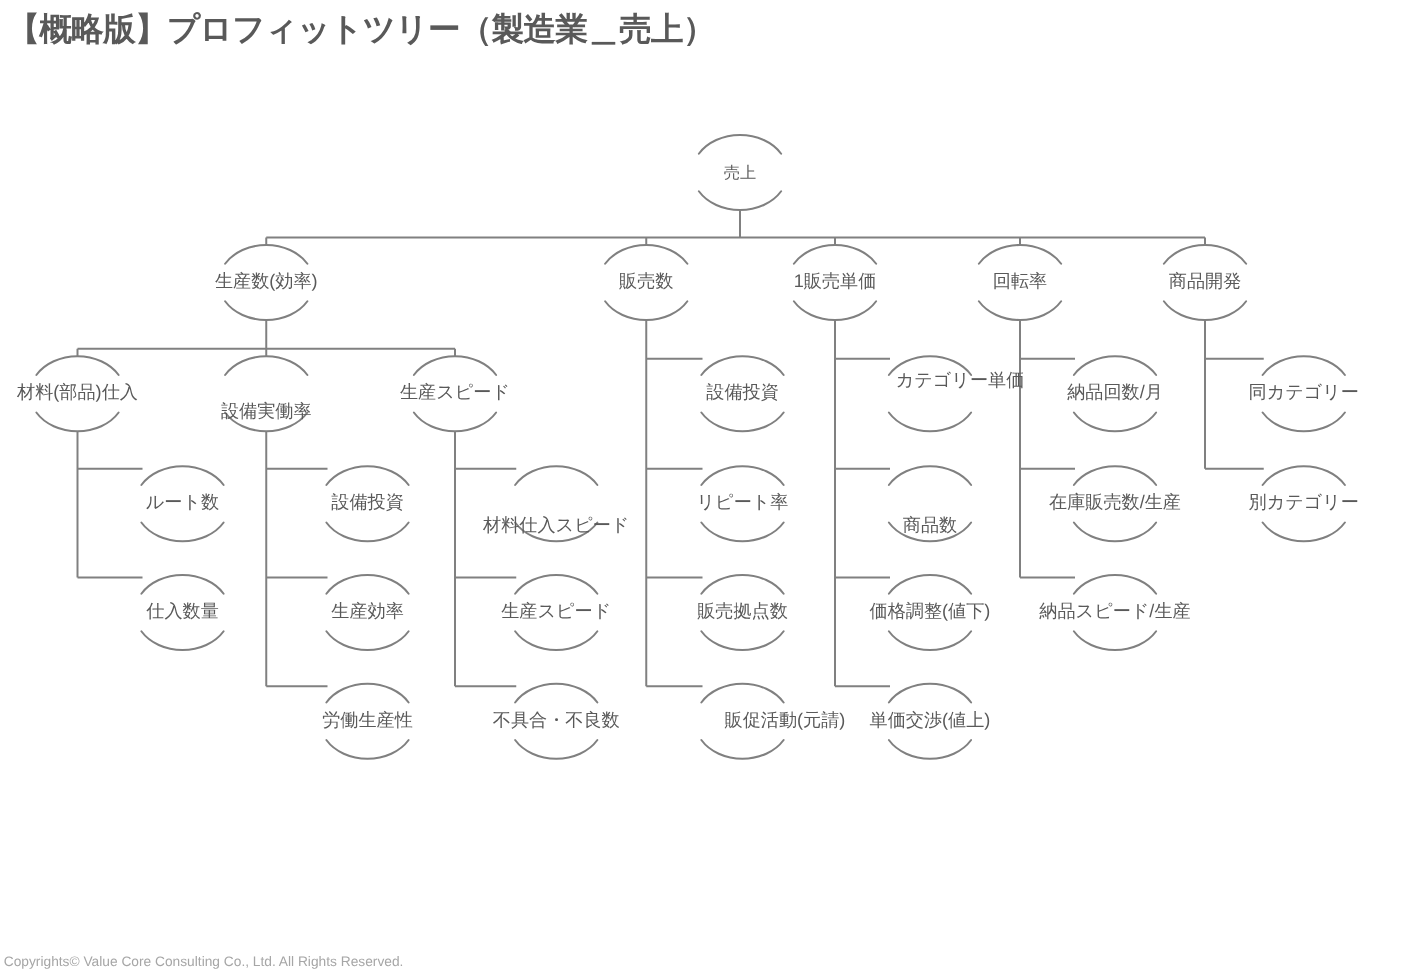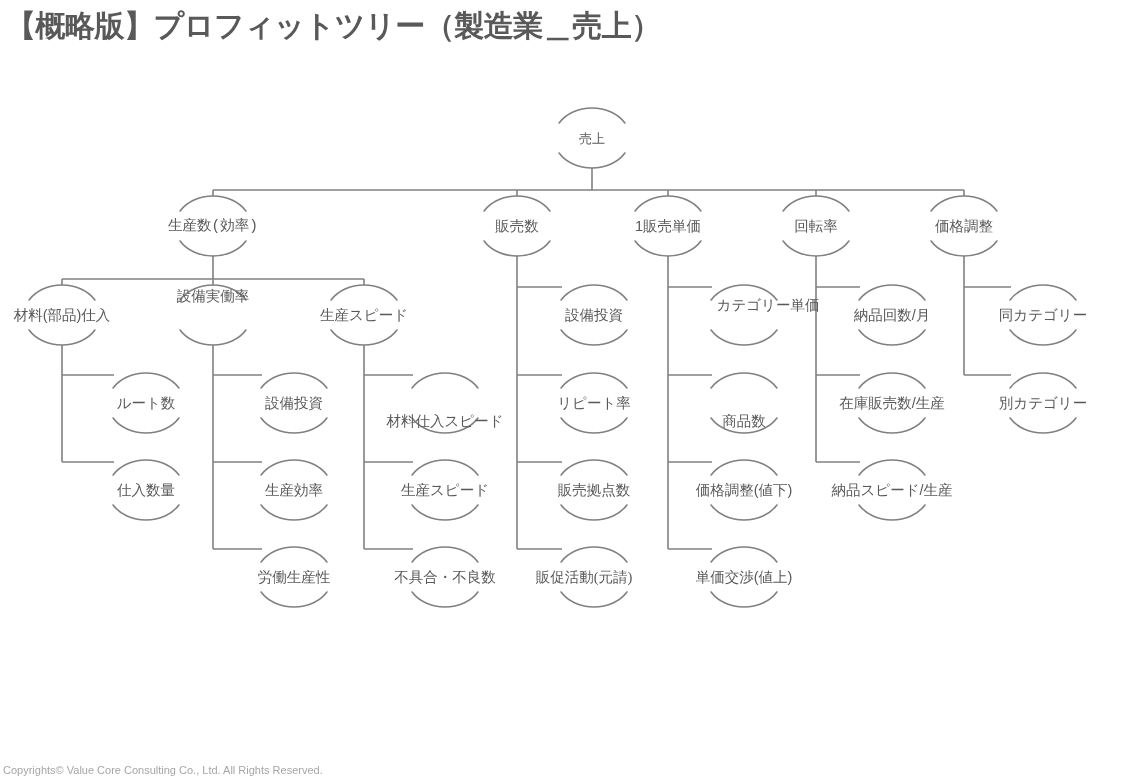--- a/index.html
+++ b/index.html
@@ -4,21 +4,21 @@
 <style>
   html,body{margin:0;padding:0;}
   body{
     width:1125px;height:781px;
     background:#ffffff;
     font-family:"Liberation Sans","DejaVu Sans",sans-serif;
     overflow:hidden;position:relative;
   }
   #page-title{
     position:absolute;left:6px;top:6px;
-    font-size:30px;font-weight:bold;color:#595959;
+    font-size:26px;font-weight:bold;color:#595959;
     letter-spacing:-0.5px;white-space:nowrap;
   }
   #tree-canvas{position:absolute;left:0;top:0;width:1125px;height:781px;}
   .node-label{
     position:absolute;
     font-size:14.5px;color:#595959;
     white-space:nowrap;
     transform:translate(-50%,-50%);
     text-align:center;
     line-height:1;
@@ -137,32 +137,32 @@
       <path d="M 477.91 418.00 A 38 30 0 0 1 412.09 418.00"></path>
       <path d="M 412.09 475.00 A 38 30 0 0 1 477.91 475.00"></path>
       <path d="M 477.91 505.00 A 38 30 0 0 1 412.09 505.00"></path>
       <path d="M 412.09 562.00 A 38 30 0 0 1 477.91 562.00"></path>
       <path d="M 477.91 592.00 A 38 30 0 0 1 412.09 592.00"></path>
     </g>
 </svg>
 
 <div id="node-label-layer">
     <div class="node-label root" style="left: 592px; top: 138px;"><span>売上</span></div>
-    <div class="node-label" style="left: 213px; top: 226px; font-family: Liberation Mono, monospace;"><span>生産数(効率)</span></div>
+    <div class="node-label" style="left: 213px; top: 226px;"><span>生産数(効率)</span></div>
     <div class="node-label" style="left: 517px; top: 226px;"><span>販売数</span></div>
     <div class="node-label" style="left: 668px; top: 226px;"><span>1販売単価</span></div>
     <div class="node-label" style="left: 816px; top: 226px;"><span>回転率</span></div>
-    <div class="node-label" style="left: 964px; top: 226px;"><span>価格調整</span></div>
+    <div class="node-label" style="left: 964px; top: 226px;"><span>商品開発</span></div>
     <div class="node-label" style="left: 62px; top: 315px;"><span>材料(部品)仕入</span></div>
-    <div class="node-label" style="left: 213px; top: 296px; text-align: center;"><span>設備実働率</span></div>
+    <div class="node-label" style="left: 213px; top: 330px; text-align: center;"><span>設備実働率</span></div>
     <div class="node-label" style="left: 364px; top: 315px;"><span>生産スピード</span></div>
     <div class="node-label" style="left: 594px; top: 315px;"><span>設備投資</span></div>
     <div class="node-label" style="left: 594px; top: 403px;"><span>リピート率</span></div>
     <div class="node-label" style="left: 594px; top: 490px;"><span>販売拠点数</span></div>
-    <div class="node-label" style="left: 584px; top: 577px; font-family: Liberation Serif, serif;"><span>販促活動(元請)</span></div>
+    <div class="node-label" style="left: 628px; top: 577px;"><span>販促活動(元請)</span></div>
     <div class="node-label" style="left: 744px; top: 305px; margin-left: 24px;"><span>カテゴリー単価</span></div>
     <div class="node-label" style="left: 744px; top: 421px;"><span>商品数</span></div>
     <div class="node-label" style="left: 744px; top: 490px;"><span>価格調整(値下)</span></div>
     <div class="node-label" style="left: 744px; top: 577px;"><span>単価交渉(値上)</span></div>
     <div class="node-label" style="left: 892px; top: 315px;"><span>納品回数/月</span></div>
     <div class="node-label" style="left: 892px; top: 403px;"><span>在庫販売数/生産</span></div>
     <div class="node-label" style="left: 892px; top: 490px;"><span>納品スピード/生産</span></div>
     <div class="node-label" style="left: 1043px; top: 315px;"><span>同カテゴリー</span></div>
     <div class="node-label" style="left: 1043px; top: 403px;"><span>別カテゴリー</span></div>
     <div class="node-label" style="left: 146px; top: 403px;"><span>ルート数</span></div>

